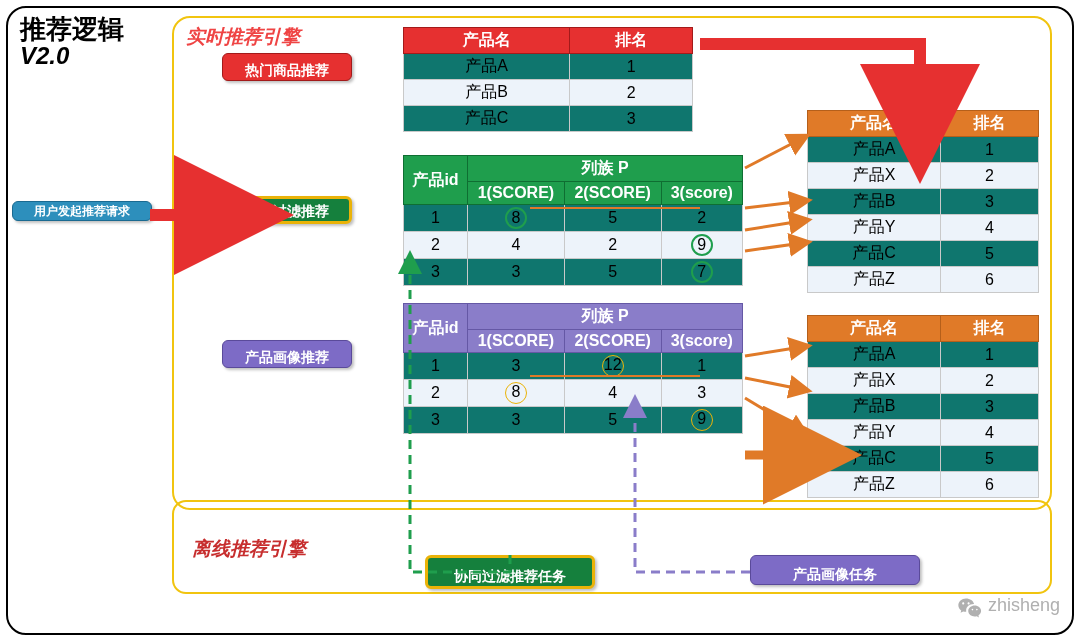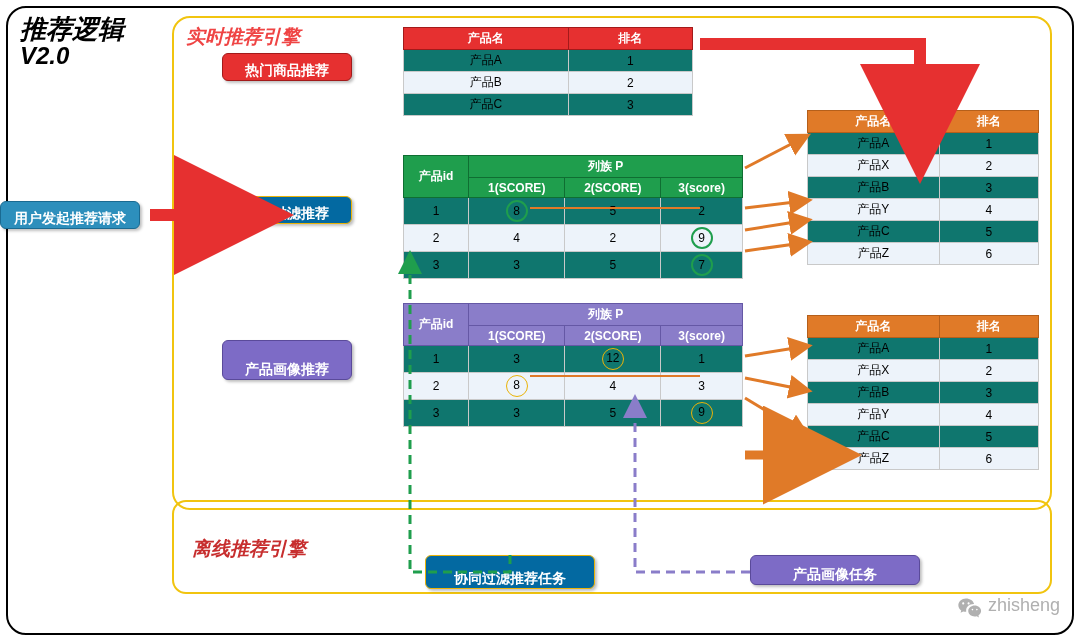--- a/index.html
+++ b/index.html
@@ -1,29 +1,29 @@
 <!DOCTYPE html>
 <html><head>
 <meta charset="utf-8">
 <style>
 *{box-sizing:border-box;margin:0;padding:0;font-family:"Microsoft YaHei",Arial,sans-serif}
 body{width:1080px;height:641px;background:#fff;position:relative;overflow:hidden}
 .outer-frame{position:absolute;left:6px;top:6px;right:6px;bottom:6px;border:2px solid #000;border-radius:20px}
-.title-main{position:absolute;left:20px;top:12px;font-size:26px;font-style:italic;font-weight:bold;color:#000}
+.title-main{position:absolute;left:20px;top:12px;font-size:26px;font-weight:bold;color:#000}
 .title-sub{position:absolute;left:20px;top:42px;font-size:24px;font-style:italic;font-weight:bold;color:#000000}
 .realtime-box{position:absolute;left:172px;top:16px;width:880px;height:494px;border:2px solid #f1c40f;border-radius:18px}
 .realtime-title{position:absolute;left:12px;top:6px;font-size:19px;font-style:italic;font-weight:bold;color:#ef4444}
 .offline-box{position:absolute;left:172px;top:500px;width:880px;height:94px;border:2px solid #f1c40f;border-radius:14px}
 .offline-title{position:absolute;left:18px;top:34px;font-size:19px;font-style:italic;font-weight:bold;color:#c72e2e}
 .label-box{position:absolute;display:flex;align-items:flex-end;justify-content:center;color:#fff;font-size:14px;font-weight:bold;border-radius:6px;box-shadow:2px 2px 3px rgba(0,0,0,0.25)}
 .lbl-blue{background:#2d8fbc;border:1px solid #1a6a91}
 .lbl-red{background:#e63030;border:1px solid #a31a1a}
-.lbl-green{background:#0369a1;border:1px solid #eab308}
+.lbl-green{background:#15803d;border:3px solid #eab308}
 .lbl-purple{background:#7d6bc6;border:1px solid #5a4a9a}
-.tbl{position:absolute;font-size:12px;border-collapse:collapse}
+.tbl{position:absolute;font-size:16px;border-collapse:collapse}
 .tbl th,.tbl td{border:1px solid #c9c9c9;text-align:center;padding:2px 6px;height:20px}
 .tbl-red thead th{background:#e63030;color:#fff;border:1px solid #a31a1a}
 .tbl-orange thead th{background:#e07a28;color:#fff;border:1px solid #b55f1a}
 .tbl-green thead th{background:#1f9e4d;color:#fff;border:1px solid #0f6e32}
 .tbl-purple thead th{background:#8a7dc9;color:#fff;border:1px solid #6558a5}
 .tbl tbody tr{background:#0f766e}
 .tbl tbody tr.alt{background:#edf3fa}
 .circ{display:inline-block;width:22px;height:22px;border-radius:50%;line-height:18px}
 .circ-g{border:2px solid #1f9e4d}
 .circ-p{border:1px solid #eab308}
@@ -39,30 +39,30 @@
 <div class="title-sub">V2.0</div>
 
 <div class="realtime-box">
   <div class="realtime-title">实时推荐引擎</div>
 </div>
 
 <div class="offline-box">
   <div class="offline-title">离线推荐引擎</div>
 </div>
 
-<div class="label-box lbl-blue" style="left:0;top:201px;width:140px;height:28px;font-size:14px">
+<div class="label-box lbl-blue" style="left:12px;top:201px;width:140px;height:20px;font-size:12px">
     <span>用户发起推荐请求</span>
   </div>
 <div class="label-box lbl-red" style="left:222px;top:53px;width:130px;height:28px">
     <span>热门商品推荐</span>
   </div>
 <div class="label-box lbl-green" style="left:222px;top:196px;width:130px;height:28px">
     <span>协同过滤推荐</span>
   </div>
-<div class="label-box lbl-purple" style="left:222px;top:340px;width:130px;height:40px">
+<div class="label-box lbl-purple" style="left:222px;top:340px;width:130px;height:28px">
     <span>产品画像推荐</span>
   </div>
 <div class="label-box lbl-green" style="left:425px;top:555px;width:170px;height:34px">
     <span>协同过滤推荐任务</span>
   </div>
 <div class="label-box lbl-purple" style="left:750px;top:555px;width:170px;height:30px">
     <span>产品画像任务</span>
   </div>
 
 <table class="tbl tbl-red" style="left:403px;top:27px;width:290px">

